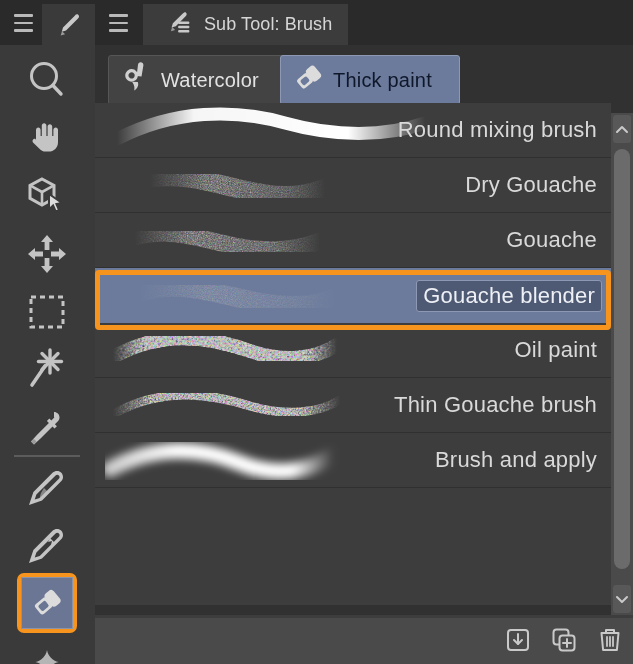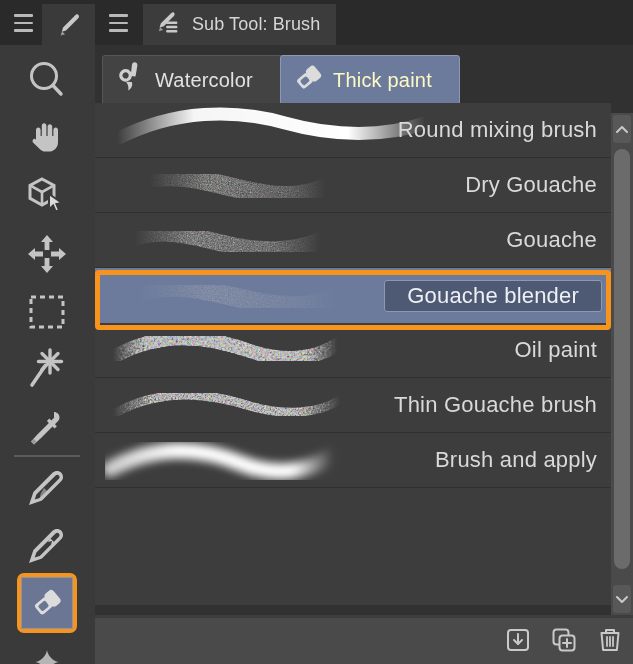--- a/index.html
+++ b/index.html
@@ -60,21 +60,21 @@
     background:#2a2a2a;
   }
   .hdr-menu{
     position:absolute;left:8px;top:8px;width:30px;height:30px;
     display:flex;flex-direction:column;justify-content:center;align-items:center;gap:5px;
   }
   .hdr-menu i{display:block;width:19px;height:2.5px;background:#b9b9b9;border-radius:1px;}
   .hdr-tab{
     position:absolute;left:48px;top:4px;height:41px;
     background:#3c3c3c;
-    display:flex;align-items:center;padding:0 16px 0 10px;
+    display:flex;align-items:center;padding:0 16px 0 22px;
     box-sizing:border-box;
   }
   .hdr-tab .ttl{
     color:#d6d6d6;font-size:18px;margin-left:9px;letter-spacing:.1px;
     white-space:nowrap;
   }
 
   
   .cats{
     position:absolute;left:95px;top:45px;width:538px;height:68px;
@@ -84,21 +84,21 @@
     position:absolute;top:10px;height:50px;
     background:#434343;border:1px solid #565656;border-radius:3px;
     display:flex;align-items:center;box-sizing:border-box;
     overflow:hidden;
   }
   .cat.active{background:#6c7b9c;border-color:#8d99b4;}
   .cat .cicon{flex:0 0 auto;margin-left:10px;margin-right:6px;}
   .cat .clbl{
     color:#e2e2e2;font-size:20px;white-space:nowrap;letter-spacing:.2px;
   }
-  .cat.active .clbl{color:#fef9c3;}
+  .cat.active .clbl{color:#0f172a;}
 
   
   .list{
     position:absolute;left:95px;top:103px;width:516px;height:502px;
     background:#3d3d3d;overflow:hidden;
   }
   .row{
     position:relative;width:516px;height:55px;
     border-bottom:1px solid #303030;
     box-sizing:border-box;overflow:hidden;
@@ -108,21 +108,21 @@
     overflow:hidden;
   }
   .row .thumb svg{display:block;}
   .row .lbl{
     position:absolute;right:14px;top:50%;transform:translateY(-50%);
     color:#d9d9d9;font-size:22px;white-space:nowrap;letter-spacing:.2px;
   }
   .row.sel{background:#6c7b9c;border-bottom:none;}
   .row.sel .lbl{
     color:#eef0f5;background:#4e5a74;border:1px solid #8d99b4;
-    border-radius:3px;padding:2px 22px;right:9px;
+    border-radius:3px;padding:2px 6px;right:9px;
   }
   .selbox{
     position:absolute;left:95px;top:270px;width:516px;height:60px;
     border:5px solid #f7941e;border-radius:4px;box-sizing:border-box;
     pointer-events:none;
   }
 
   
   .sbar{
     position:absolute;left:611px;top:113px;width:22px;height:502px;
@@ -307,21 +307,21 @@
             <rect x="14" y="19" width="12" height="2.6" rx="1"></rect>
             <rect x="14" y="23.5" width="12" height="2.6" rx="1"></rect>
           </g>
         </svg>
       </span>
       <span class="ttl">Sub Tool: Brush</span>
     </div>
   </div>
 
   <div class="cats">
-    <div class="cat" style="left:7px;width:194px">
+    <div class="cat" style="left:13px;width:194px">
       <span class="cicon">
         <svg width="36" height="34" viewBox="0 0 40 38">
           <g transform="rotate(-38 20 19)">
             <path d="M17 6c4 0 7 3 7 7s-3 7-7 7-7-3-7-7 3-7 7-7zm0 3.5c-2 0-3.5 1.6-3.5 3.5s1.5 3.5 3.5 3.5 3.5-1.6 3.5-3.5-1.5-3.5-3.5-3.5z" fill="#cfcfcf"></path>
             <path d="M21 17l9-9c1.4-1.4 3.2-1.4 4.4 0 1.2 1.3 1.1 3.1-.2 4.4l-9.2 8.4z" fill="#cfcfcf"></path>
             <path d="M13 19c0 4-1.5 7-4 9 4.5.6 8-1.6 9-5z" fill="#cfcfcf"></path>
           </g>
         </svg>
       </span>
       <span class="clbl">Watercolor</span>

